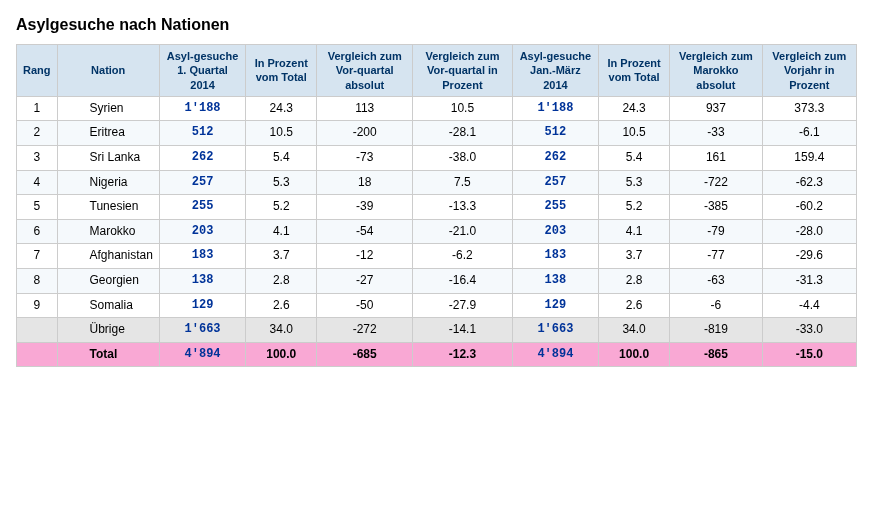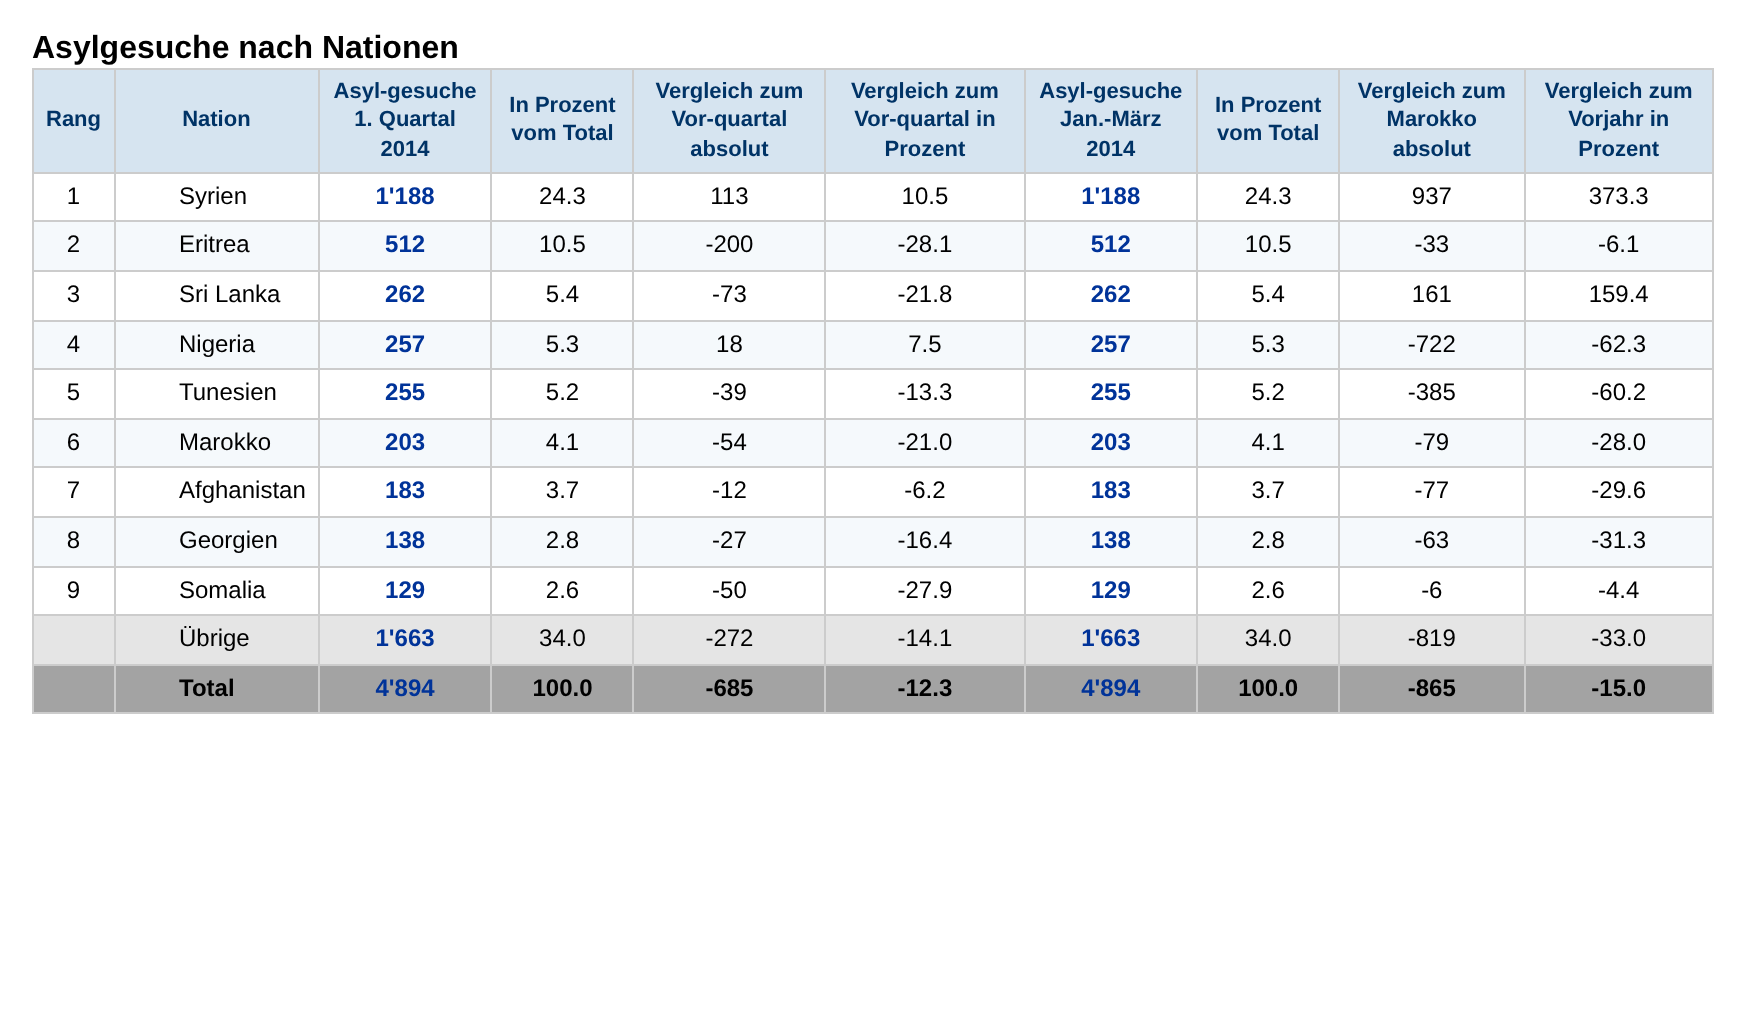--- a/index.html
+++ b/index.html
@@ -7,20 +7,21 @@
       font-family: Arial, Helvetica, sans-serif;
       font-size: 12px;
       background: #fff;
       padding: 16px;
       width: 873px;
       min-height: 511px;
     }
     h1 {
       font-size: 16px;
       font-weight: bold;
+      margin-bottom: 10px;
       color: #000;
     }
     table {
       border-collapse: collapse;
       width: 100%;
     }
     th, td {
       border: 1px solid #ccc;
       padding: 4px 6px;
       text-align: center;
@@ -36,30 +37,31 @@
     td.nation-col {
       text-align: left;
       padding-left: 32px;
     }
     td.rang-col {
       text-align: center;
     }
     td.bold-blue {
       font-weight: bold;
       color: #003399;
+      font-family: Liberation Mono, monospace;
     }
     tr:nth-child(even) td {
       background-color: #f5f9fc;
     }
     tr:nth-child(odd) td {
       background-color: #ffffff;
     }
     tr.total-row td {
       font-weight: bold;
-      background-color: #a3a3a3;
+      background-color: #f9a8d4;
       color: #000;
     }
     tr.total-row td.bold-blue {
       color: #003399;
     }
     tr.ubrige-row td {
       background-color: #e5e5e5;
     }
   </style>
 </head>
@@ -106,21 +108,21 @@
         <td>10.5</td>
         <td>-33</td>
         <td>-6.1</td>
       </tr>
       <tr>
         <td class="rang-col">3</td>
         <td class="nation-col">Sri Lanka</td>
         <td class="bold-blue">262</td>
         <td>5.4</td>
         <td>-73</td>
-        <td>-21.8</td>
+        <td>-38.0</td>
         <td class="bold-blue">262</td>
         <td>5.4</td>
         <td>161</td>
         <td>159.4</td>
       </tr>
       <tr>
         <td class="rang-col">4</td>
         <td class="nation-col">Nigeria</td>
         <td class="bold-blue">257</td>
         <td>5.3</td>

